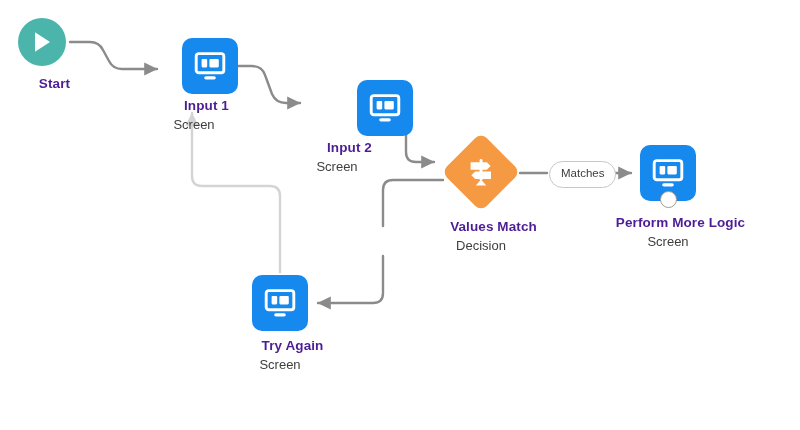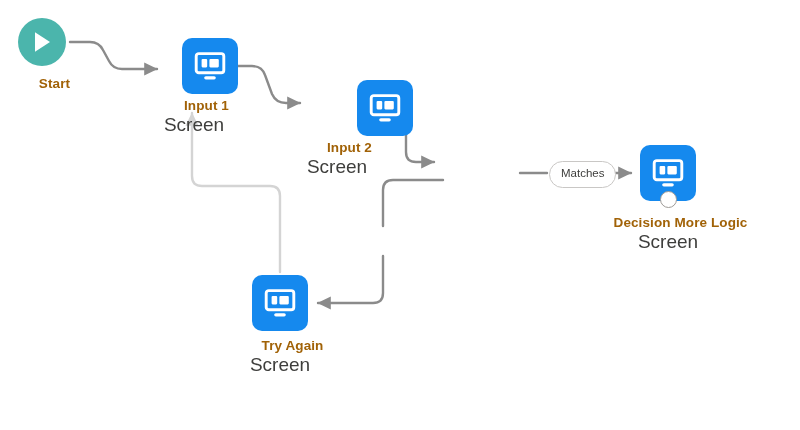--- a/index.html
+++ b/index.html
@@ -47,25 +47,25 @@
     transform:rotate(45deg);
   }
   .diamond-glyph{position:relative;z-index:2;}
 
   .node-labels{
     position:absolute;
     left:50%;transform:translateX(-50%);
     text-align:center;white-space:nowrap;
   }
   .node-title{
-    font-size:13.5px;font-weight:bold;color:#a16207;
+    font-size:13.5px;font-weight:bold;color:#4c1d95;
     line-height:19px;letter-spacing:.1px;margin-left:25px;
   }
   .node-sub{
-    font-size:19px;font-weight:normal;color:#3e3e3c;
+    font-size:13px;font-weight:normal;color:#3e3e3c;
     line-height:19px;
   }
 
   
   .handle-dot{
     position:absolute;
     width:17px;height:17px;border-radius:50%;
     background:#ffffff;border:1.6px solid #9e9b97;
     box-sizing:border-box;
     left:50%;margin-left:-8.5px;bottom:-7px;
@@ -158,33 +158,48 @@
         <rect x="16.4" y="10.0" width="9.4" height="8.4" rx="1.1" ry="1.1" fill="#ffffff"></rect>
         <rect x="11.2" y="27.2" width="11.6" height="3.3" rx="1.65" ry="1.65" fill="#ffffff"></rect>
       </svg>
     </div>
     <div class="node-labels" style="left:28px;top:58px;">
       <div class="node-title">Input 2</div>
       <div class="node-sub">Screen</div>
     </div>
   </div>
 
+  <div class="node" style="left:444px;top:135px;">
+    <div class="diamond-wrap">
+      <div class="diamond"></div>
+      <svg class="diamond-glyph" width="34" height="34" viewBox="0 0 34 34">
+        <rect x="15.6" y="4.0" width="2.9" height="21.5" rx="1.2" ry="1.2" fill="#ffffff"></rect>
+        <path d="M6.6 7.2 L22.8 7.2 L26.6 11.0 L22.8 14.8 L6.6 14.8 Z" fill="#ffffff"></path>
+        <path d="M27.0 16.4 L11.2 16.4 L7.4 20.2 L11.2 24.0 L27.0 24.0 Z" fill="#ffffff"></path>
+        <path d="M17.0 24.4 L22.2 30.4 L11.8 30.4 Z" fill="#ffffff"></path>
+      </svg>
+    </div>
+    <div class="node-labels" style="left:37px;top:82px;">
+      <div class="node-title">Values Match</div>
+      <div class="node-sub">Decision</div>
+    </div>
+  </div>
 
   <div class="node" style="left:640px;top:145px;">
     <div class="node-icon">
       <svg width="34" height="34" viewBox="0 0 34 34">
         <rect x="3.2" y="4.6" width="27.6" height="19.2" rx="2.6" ry="2.6" fill="none" stroke="#ffffff" stroke-width="2.9"></rect>
         <rect x="8.6" y="10.0" width="5.6" height="8.4" rx="1.1" ry="1.1" fill="#ffffff"></rect>
         <rect x="16.4" y="10.0" width="9.4" height="8.4" rx="1.1" ry="1.1" fill="#ffffff"></rect>
         <rect x="11.2" y="27.2" width="11.6" height="3.3" rx="1.65" ry="1.65" fill="#ffffff"></rect>
       </svg>
       <span class="handle-dot"></span>
     </div>
     <div class="node-labels" style="left:28px;top:68px;">
-      <div class="node-title">Decision More Logic</div>
+      <div class="node-title">Perform More Logic</div>
       <div class="node-sub">Screen</div>
     </div>
   </div>
 
   <div class="node" style="left:252px;top:275px;">
     <div class="node-icon">
       <svg width="34" height="34" viewBox="0 0 34 34">
         <rect x="3.2" y="4.6" width="27.6" height="19.2" rx="2.6" ry="2.6" fill="none" stroke="#ffffff" stroke-width="2.9"></rect>
         <rect x="8.6" y="10.0" width="5.6" height="8.4" rx="1.1" ry="1.1" fill="#ffffff"></rect>
         <rect x="16.4" y="10.0" width="9.4" height="8.4" rx="1.1" ry="1.1" fill="#ffffff"></rect>

